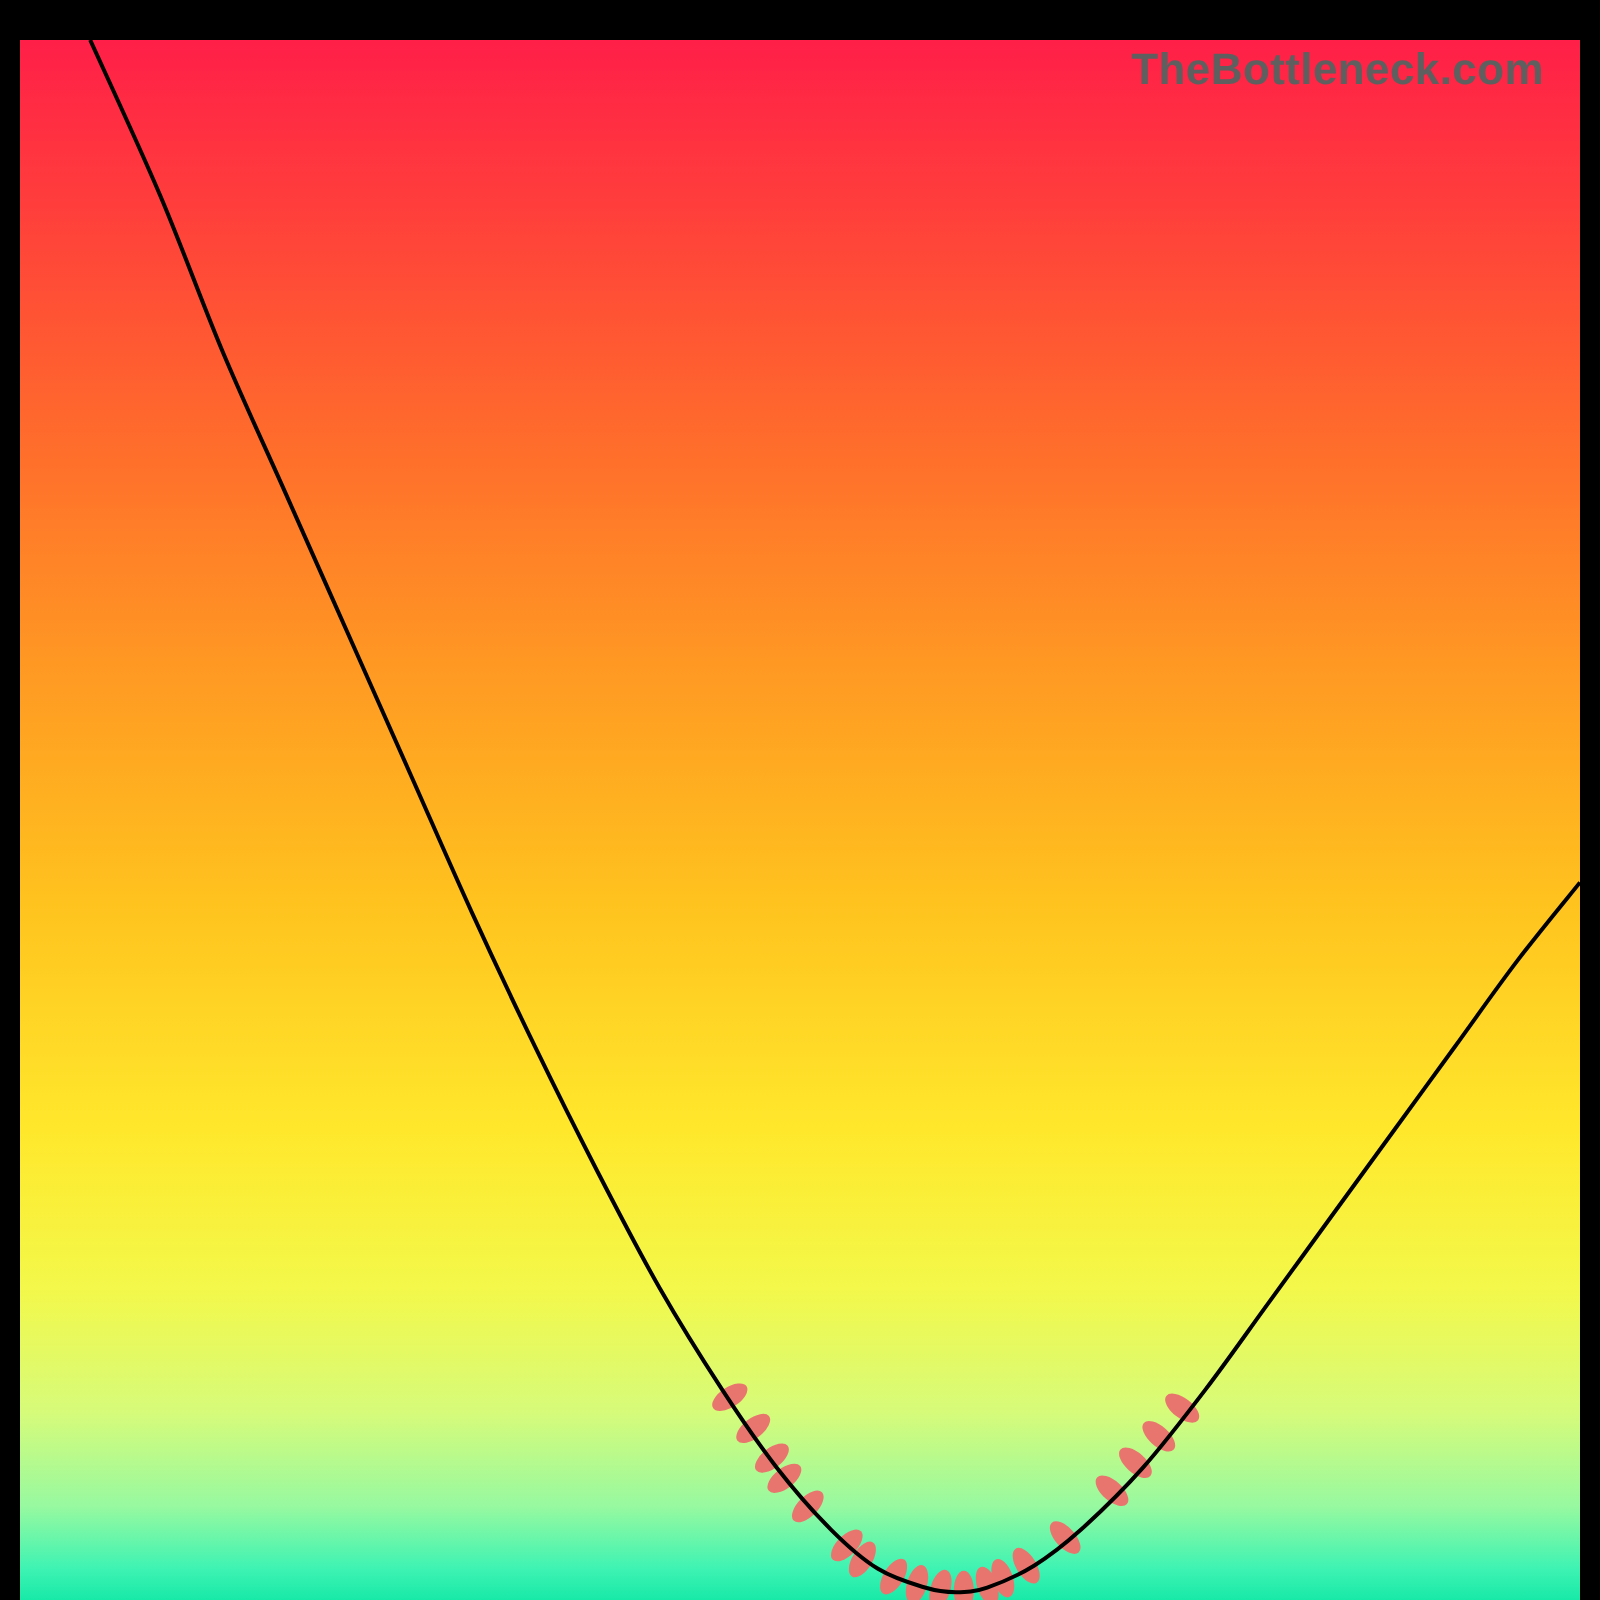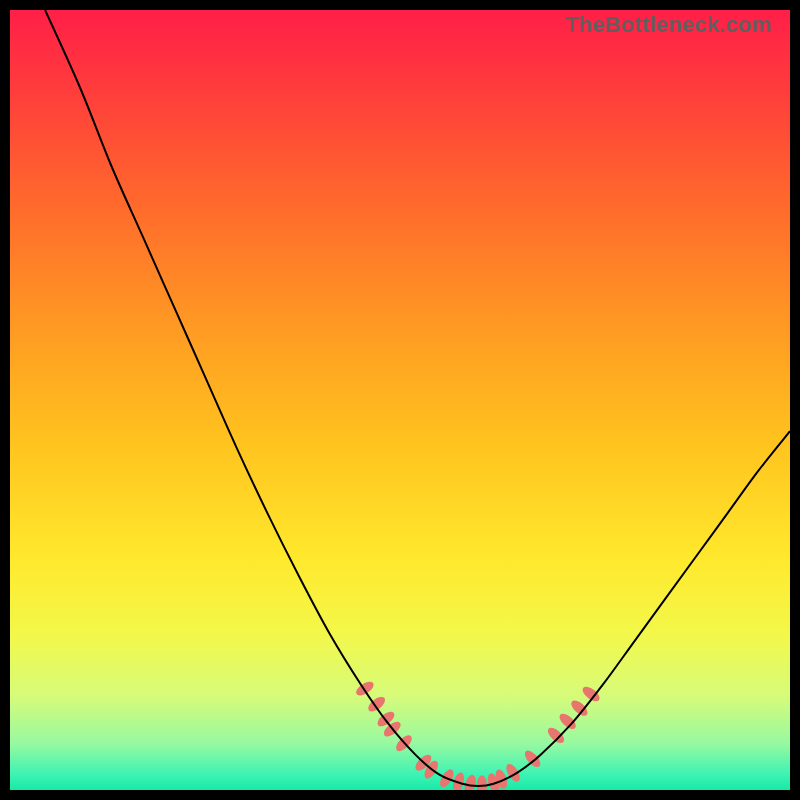--- a/index.html
+++ b/index.html
@@ -6,21 +6,21 @@
     margin: 0;
     padding: 0;
     width: 800px;
     height: 800px;
     background: #000000;
     overflow: hidden;
   }
   .frame {
     position: absolute;
     left: 10px;
-    top: 10px;
+    top: 20px;
     width: 780px;
     height: 780px;
     background: #000000;
   }
   .plot-area {
     position: absolute;
     left: 0;
     top: 0;
     width: 780px;
     height: 780px;

